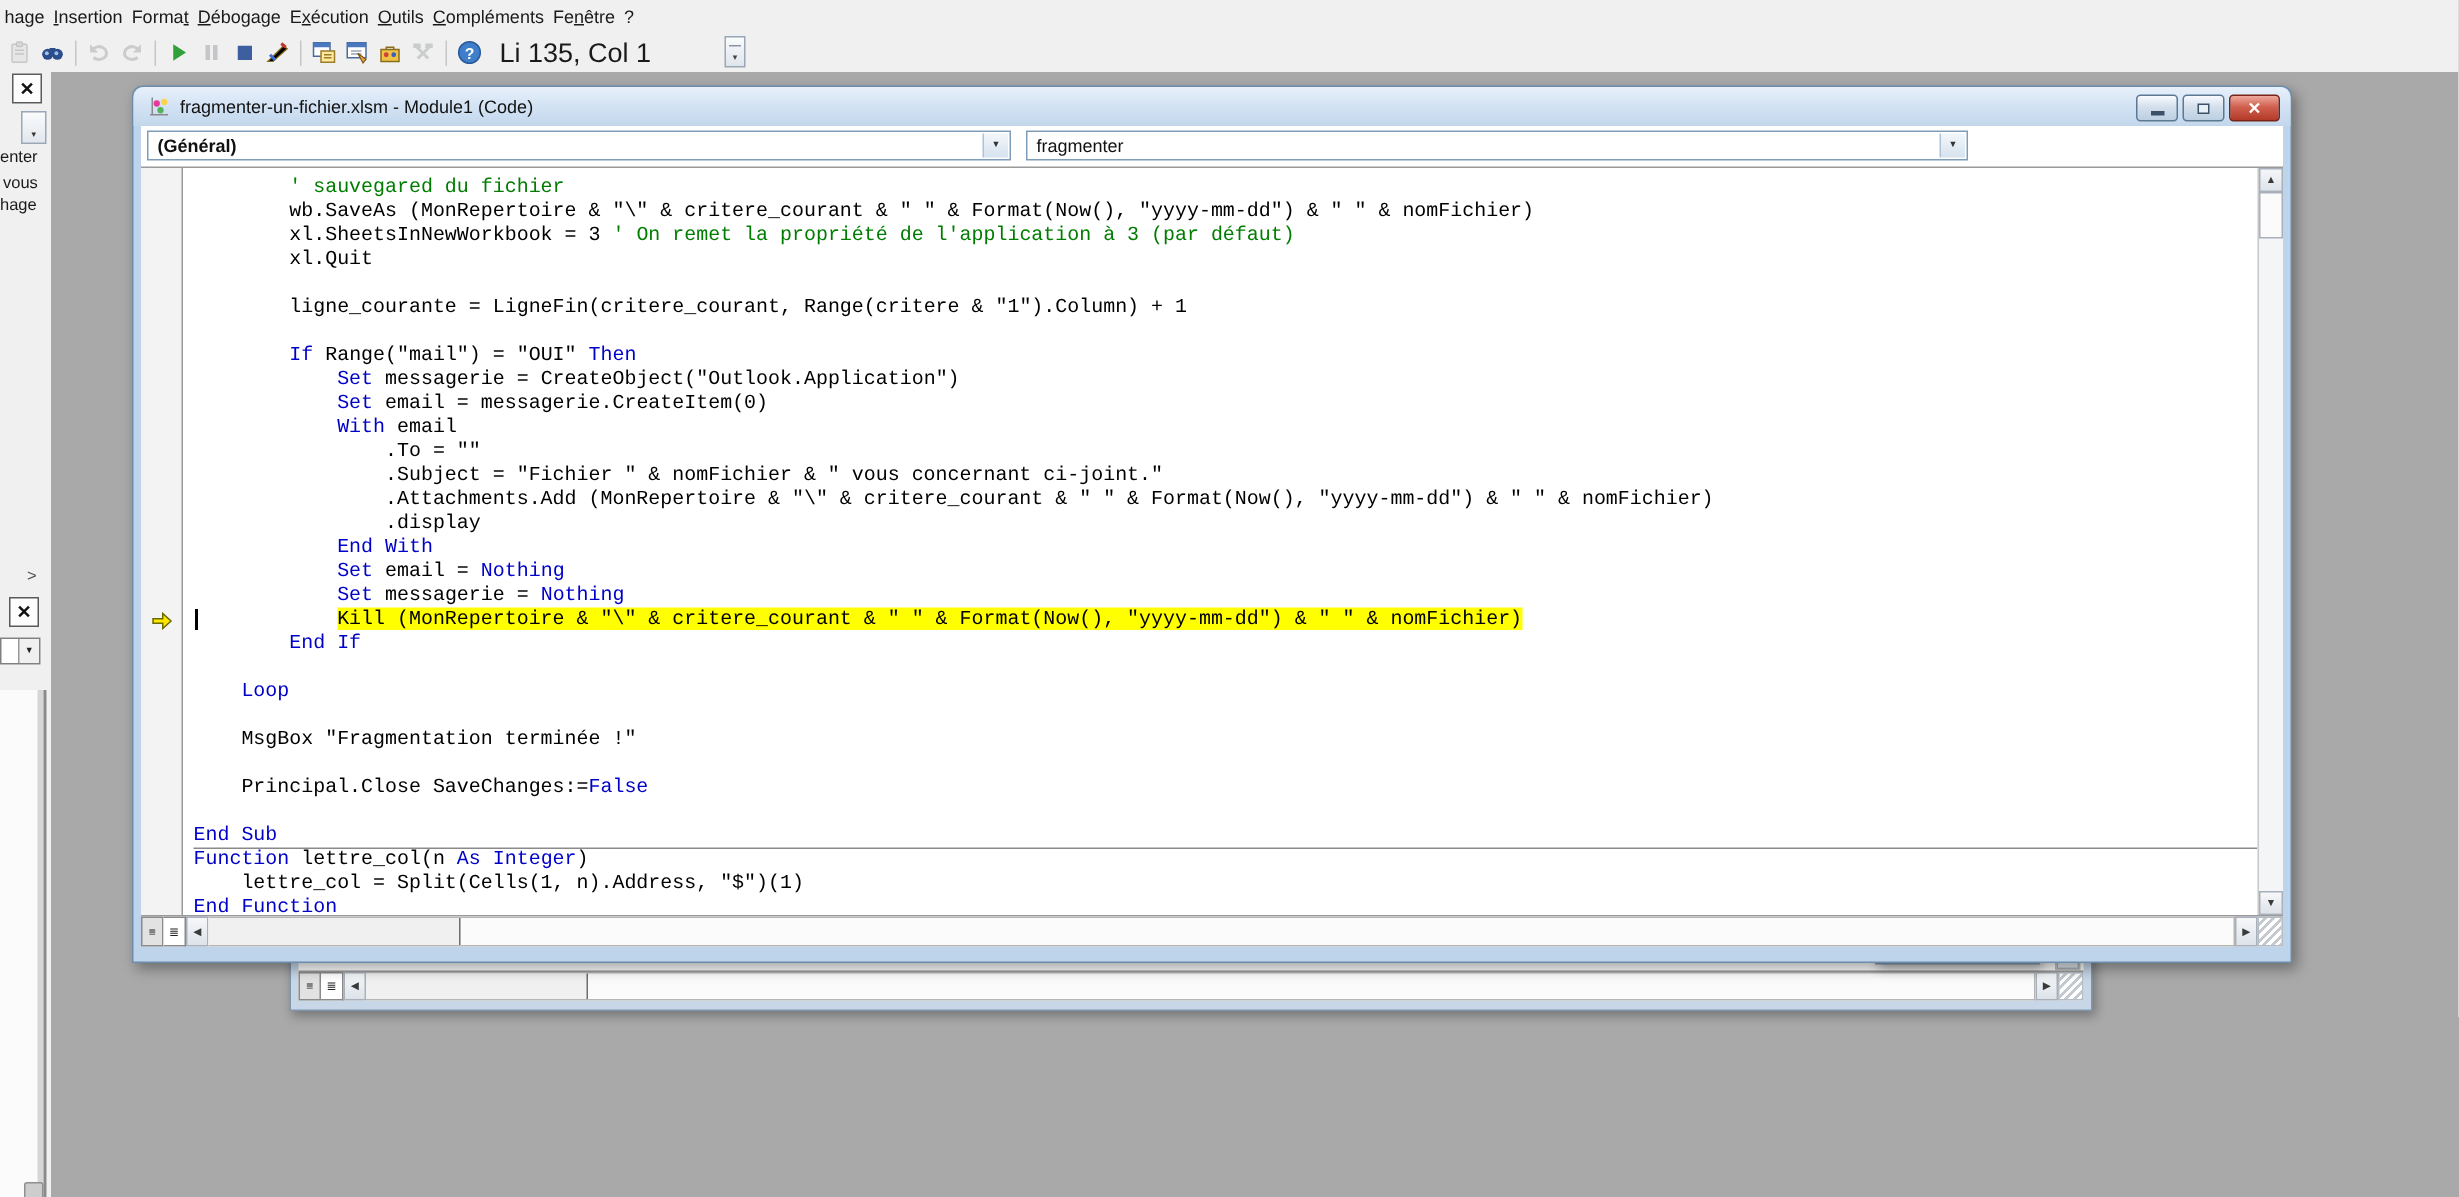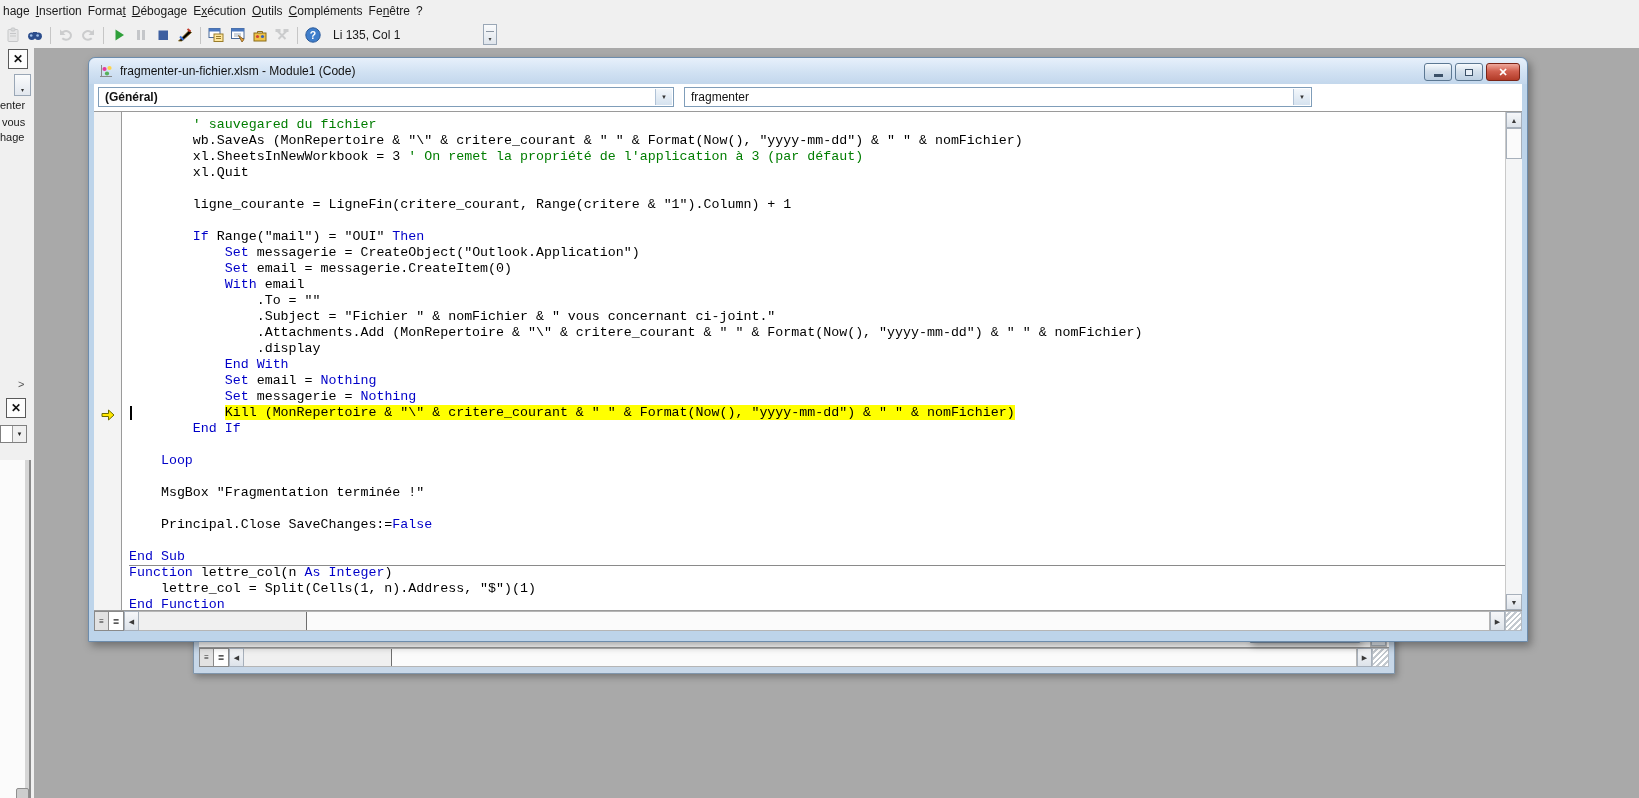--- a/index.html
+++ b/index.html
@@ -7,21 +7,21 @@
 body{position:relative;background:#a9a9a9;font-family:"Liberation Sans",sans-serif;-webkit-font-smoothing:antialiased}
 
 
 .menubar{position:absolute;left:0;top:0;width:100%;height:22px;background:#f0f0f0;display:flex;align-items:center;font-size:12px;color:#1a1a1a;z-index:10}
 .menu-item{padding:3px 3px;white-space:nowrap}
 .menu-item u{text-decoration:underline}
 .toolbar{position:absolute;left:0;top:22px;width:100%;height:26px;background:#f0f0f0;display:flex;align-items:center;padding-left:2px;z-index:10}
 .tbtn{width:21px;height:21px;display:flex;align-items:center;justify-content:center;margin-right:1px}
 .tbtn.disabled{opacity:.45;filter:grayscale(.8)}
 .tsep{width:1px;height:17px;background:#c6c6c6;margin:0 4px}
-.pos-indicator{font-size:12px;margin-left:9px;color:#1a1a1a;white-space:nowrap}
+.pos-indicator{font-size:18px;margin-left:9px;color:#1a1a1a;white-space:nowrap}
 .tb-grip{position:absolute;left:483px;top:2px;width:14px;height:21px;background:linear-gradient(#fafbfc,#dfe5ec);border:1px solid #9aa7b6;display:flex;flex-direction:column;align-items:center;justify-content:flex-end;font-size:6px;color:#444;padding-bottom:2px}
 .tb-grip::before{content:"";width:8px;height:1px;background:#8a95a2;margin-bottom:3px}
 
 
 .left-strip{position:absolute;left:0;top:48px;width:34px;bottom:0;background:#f0f0f0;z-index:5}
 .xbtn{position:absolute;width:20px;height:20px;background:#fdfdfd;border:1px solid #5a5a5a;color:#111;font-size:12px;font-weight:bold;display:flex;align-items:center;justify-content:center;line-height:1}
 .mini-grip{position:absolute;left:14px;top:26px;width:17px;height:22px;background:linear-gradient(#fafbfc,#e2e7ee);border:1px solid #9aa7b6;display:flex;align-items:flex-end;justify-content:center;font-size:6px;color:#333;padding-bottom:2px}
 .strip-txt{position:absolute;left:0;font-size:11px;color:#1a1a1a;white-space:nowrap}
 .strip-combo{position:absolute;left:0;top:377px;width:27px;height:18px;background:#fff;border:1px solid #808080}
 .strip-combo .arrow{position:absolute;right:0;top:0;bottom:0;width:14px;background:#f0f0f0;border-left:1px solid #9a9a9a;display:flex;align-items:center;justify-content:center;font-size:6px;color:#222}

